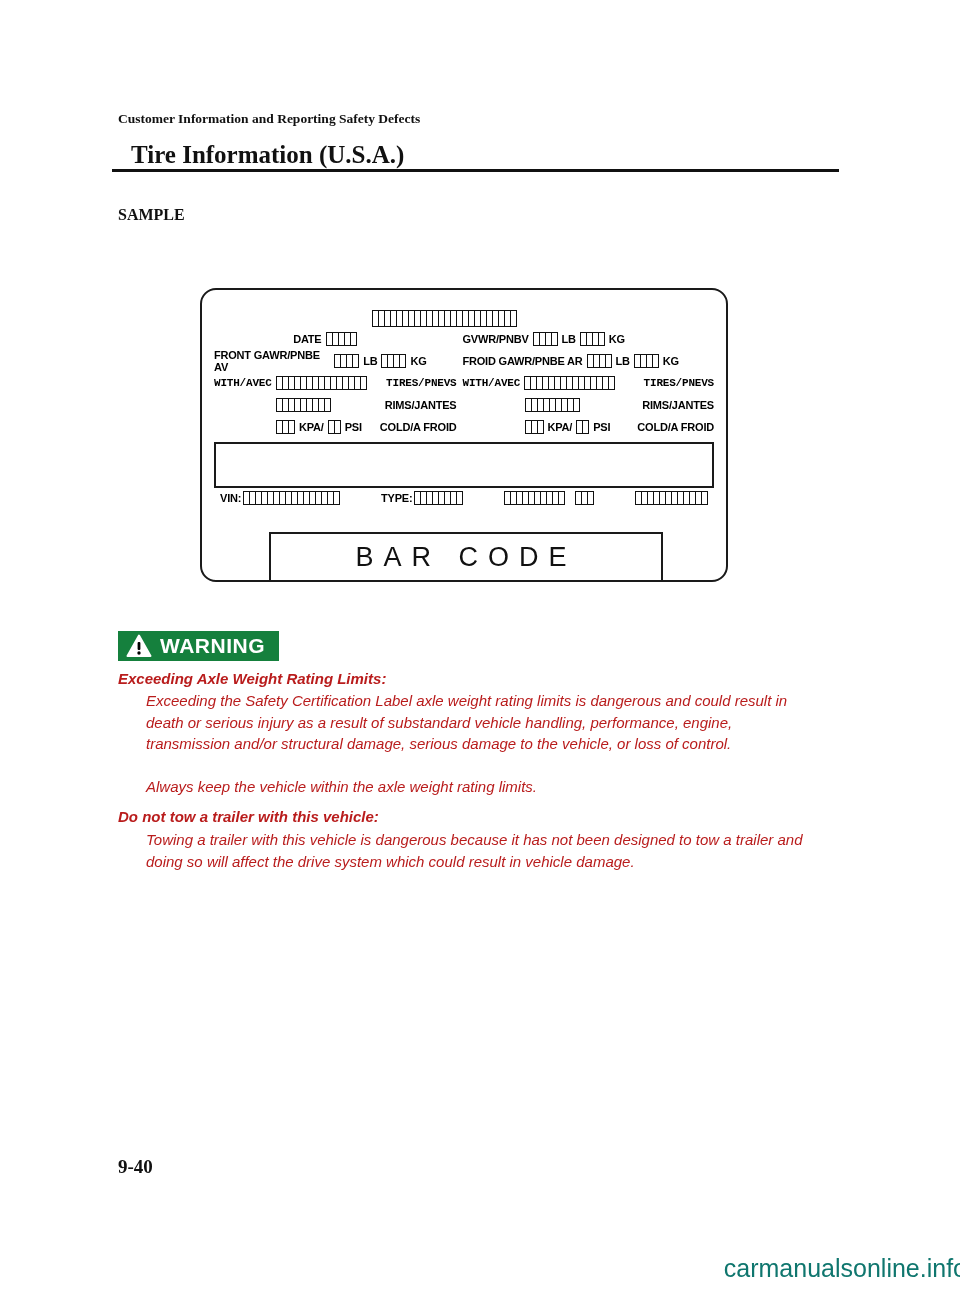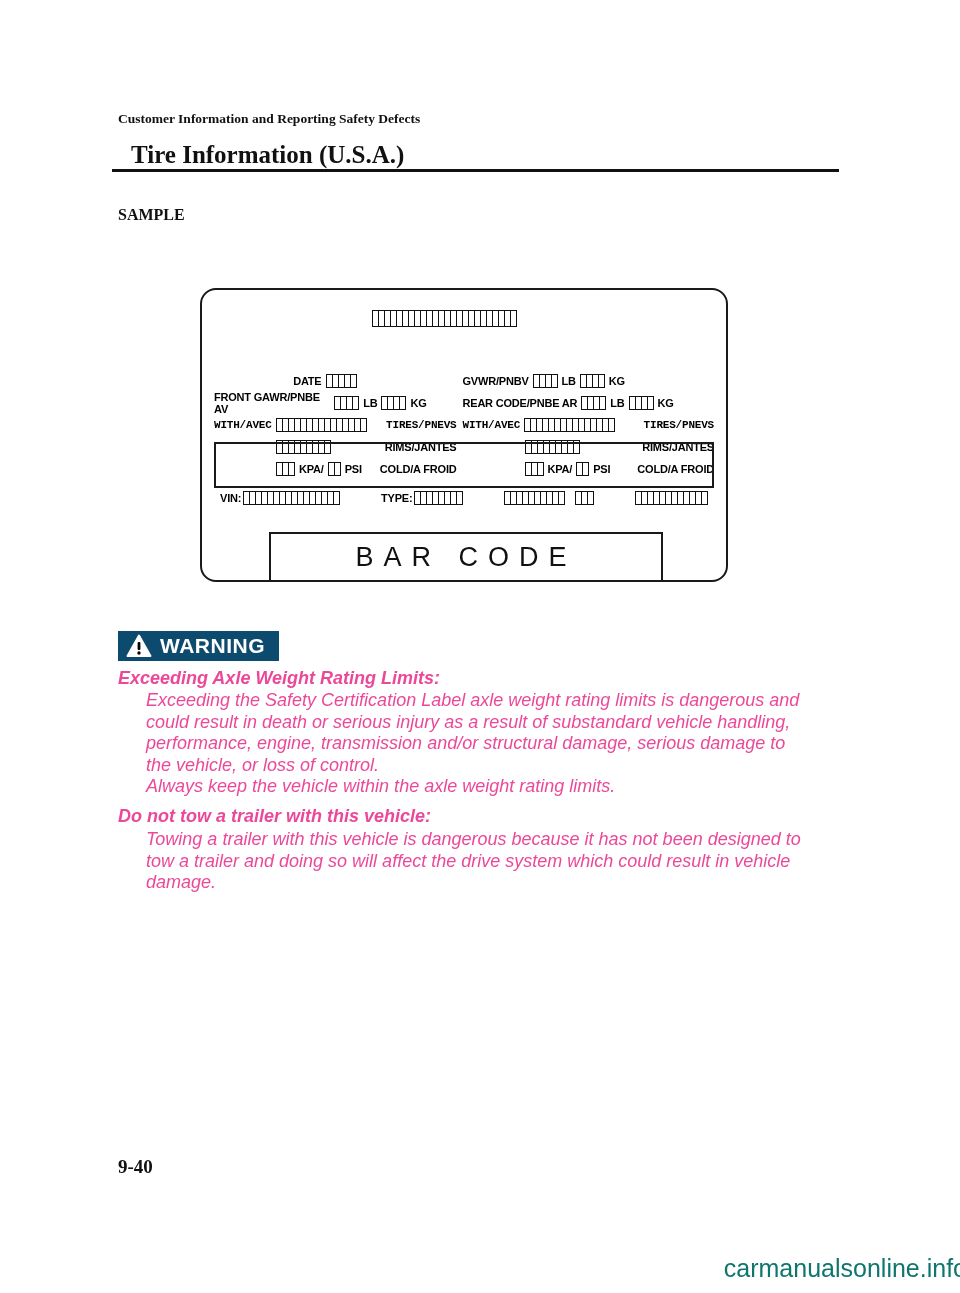--- a/index.html
+++ b/index.html
@@ -14,47 +14,47 @@
 
   
   .cert-label{position:absolute;left:200px;top:288px;width:524px;height:290px;
               border:2px solid #1a1a1a;border-radius:16px;
               font-family:"Liberation Sans", sans-serif;font-size:11px;font-weight:700;
               letter-spacing:-0.2px;color:#000;}
   .seg{display:inline-flex;border:1px solid #111;height:12px;background:#fff;flex:none;}
   .seg i{display:block;width:5px;border-right:1px solid #111;}
   .seg i:last-child{border-right:none;}
   .topbox{position:absolute;top:20px;left:170px;height:15px;}
-  .row{position:absolute;left:12px;right:12px;display:flex;align-items:center;height:15px;margin-top:42px;}
+  .row{position:absolute;left:12px;right:12px;display:flex;align-items:center;height:15px;}
   .rB{top:41px;} .rC{top:63px;} .rD{top:85px;font-family:Liberation Mono, monospace;} .rE{top:107px;} .rF{top:129px;}
   .half{display:flex;align-items:center;gap:4px;box-sizing:border-box;}
   .half.l{width:48.5%;}
   .half.r{width:51.5%;padding-left:6px;}
   .rB .half.l{justify-content:flex-end;padding-right:100px;}
   .rC .half.l{justify-content:flex-end;padding-right:30px;}
   .trail{margin-left:auto;}
   .ind{width:58px;flex:none;}
   .blank-rect{position:absolute;top:152px;left:12px;right:12px;height:42px;border:2px solid #1a1a1a;}
   .vin-row{position:absolute;top:200px;left:18px;right:18px;display:flex;align-items:center;
            justify-content:space-between;height:15px;}
   .vin-g{display:flex;align-items:center;gap:2px;}
   .vin-g .gap{width:6px;}
   .barcode-box{position:absolute;top:242px;left:67px;width:390px;height:46px;border:2px solid #1a1a1a;
                display:flex;align-items:center;justify-content:center;}
   .barcode-text{font-family:"Liberation Sans", sans-serif;font-size:27px;font-weight:500;
                 letter-spacing:10px;color:#111;}
 
   
-  .warn-badge{position:absolute;left:118px;top:631px;height:30px;background:#0c4a6e;color:#fff;
+  .warn-badge{position:absolute;left:118px;top:631px;height:30px;background:#15803d;color:#fff;
               display:inline-flex;align-items:center;gap:8px;padding:0 14px 0 8px;}
   .warn-badge svg{display:block;}
   .warn-badge .warn-word{font-family:"Liberation Sans", sans-serif;font-size:21px;font-weight:bold;
                          letter-spacing:0.5px;line-height:30px;}
-  .warn-text{font-family:"Liberation Sans", sans-serif;font-style:italic;font-size:18px;
-             line-height:21.5px;color:#ec4899;}
+  .warn-text{font-family:"Liberation Sans", sans-serif;font-style:italic;font-size:15px;
+             line-height:21.5px;color:#b91c1c;}
   .warn-h{position:absolute;left:118px;font-weight:bold;}
   .warn-p{position:absolute;left:146px;width:660px;}
   .h1{top:668px;} .p1{top:690px;} .p1b{top:776px;}
   .h2{top:806px;} .p2{top:829px;}
 
   
   .page-num{position:absolute;left:118px;top:1156px;font-size:19px;font-weight:bold;}
   .watermark{position:absolute;right:16px;top:1254px;font-family:"Liberation Sans", sans-serif;
              font-size:25px;color:#0f766e;}
 </style>
@@ -139,21 +139,21 @@
         <span>LB</span>
         <span class="seg">
             <i></i>
             <i></i>
             <i></i>
             <i></i>
           </span>
         <span>KG</span>
       </div>
       <div class="half r">
-        <span>REAR CODE/PNBE AR</span>
+        <span>FROID GAWR/PNBE AR</span>
         <span class="seg">
             <i></i>
             <i></i>
             <i></i>
             <i></i>
           </span>
         <span>LB</span>
         <span class="seg">
             <i></i>
             <i></i>

